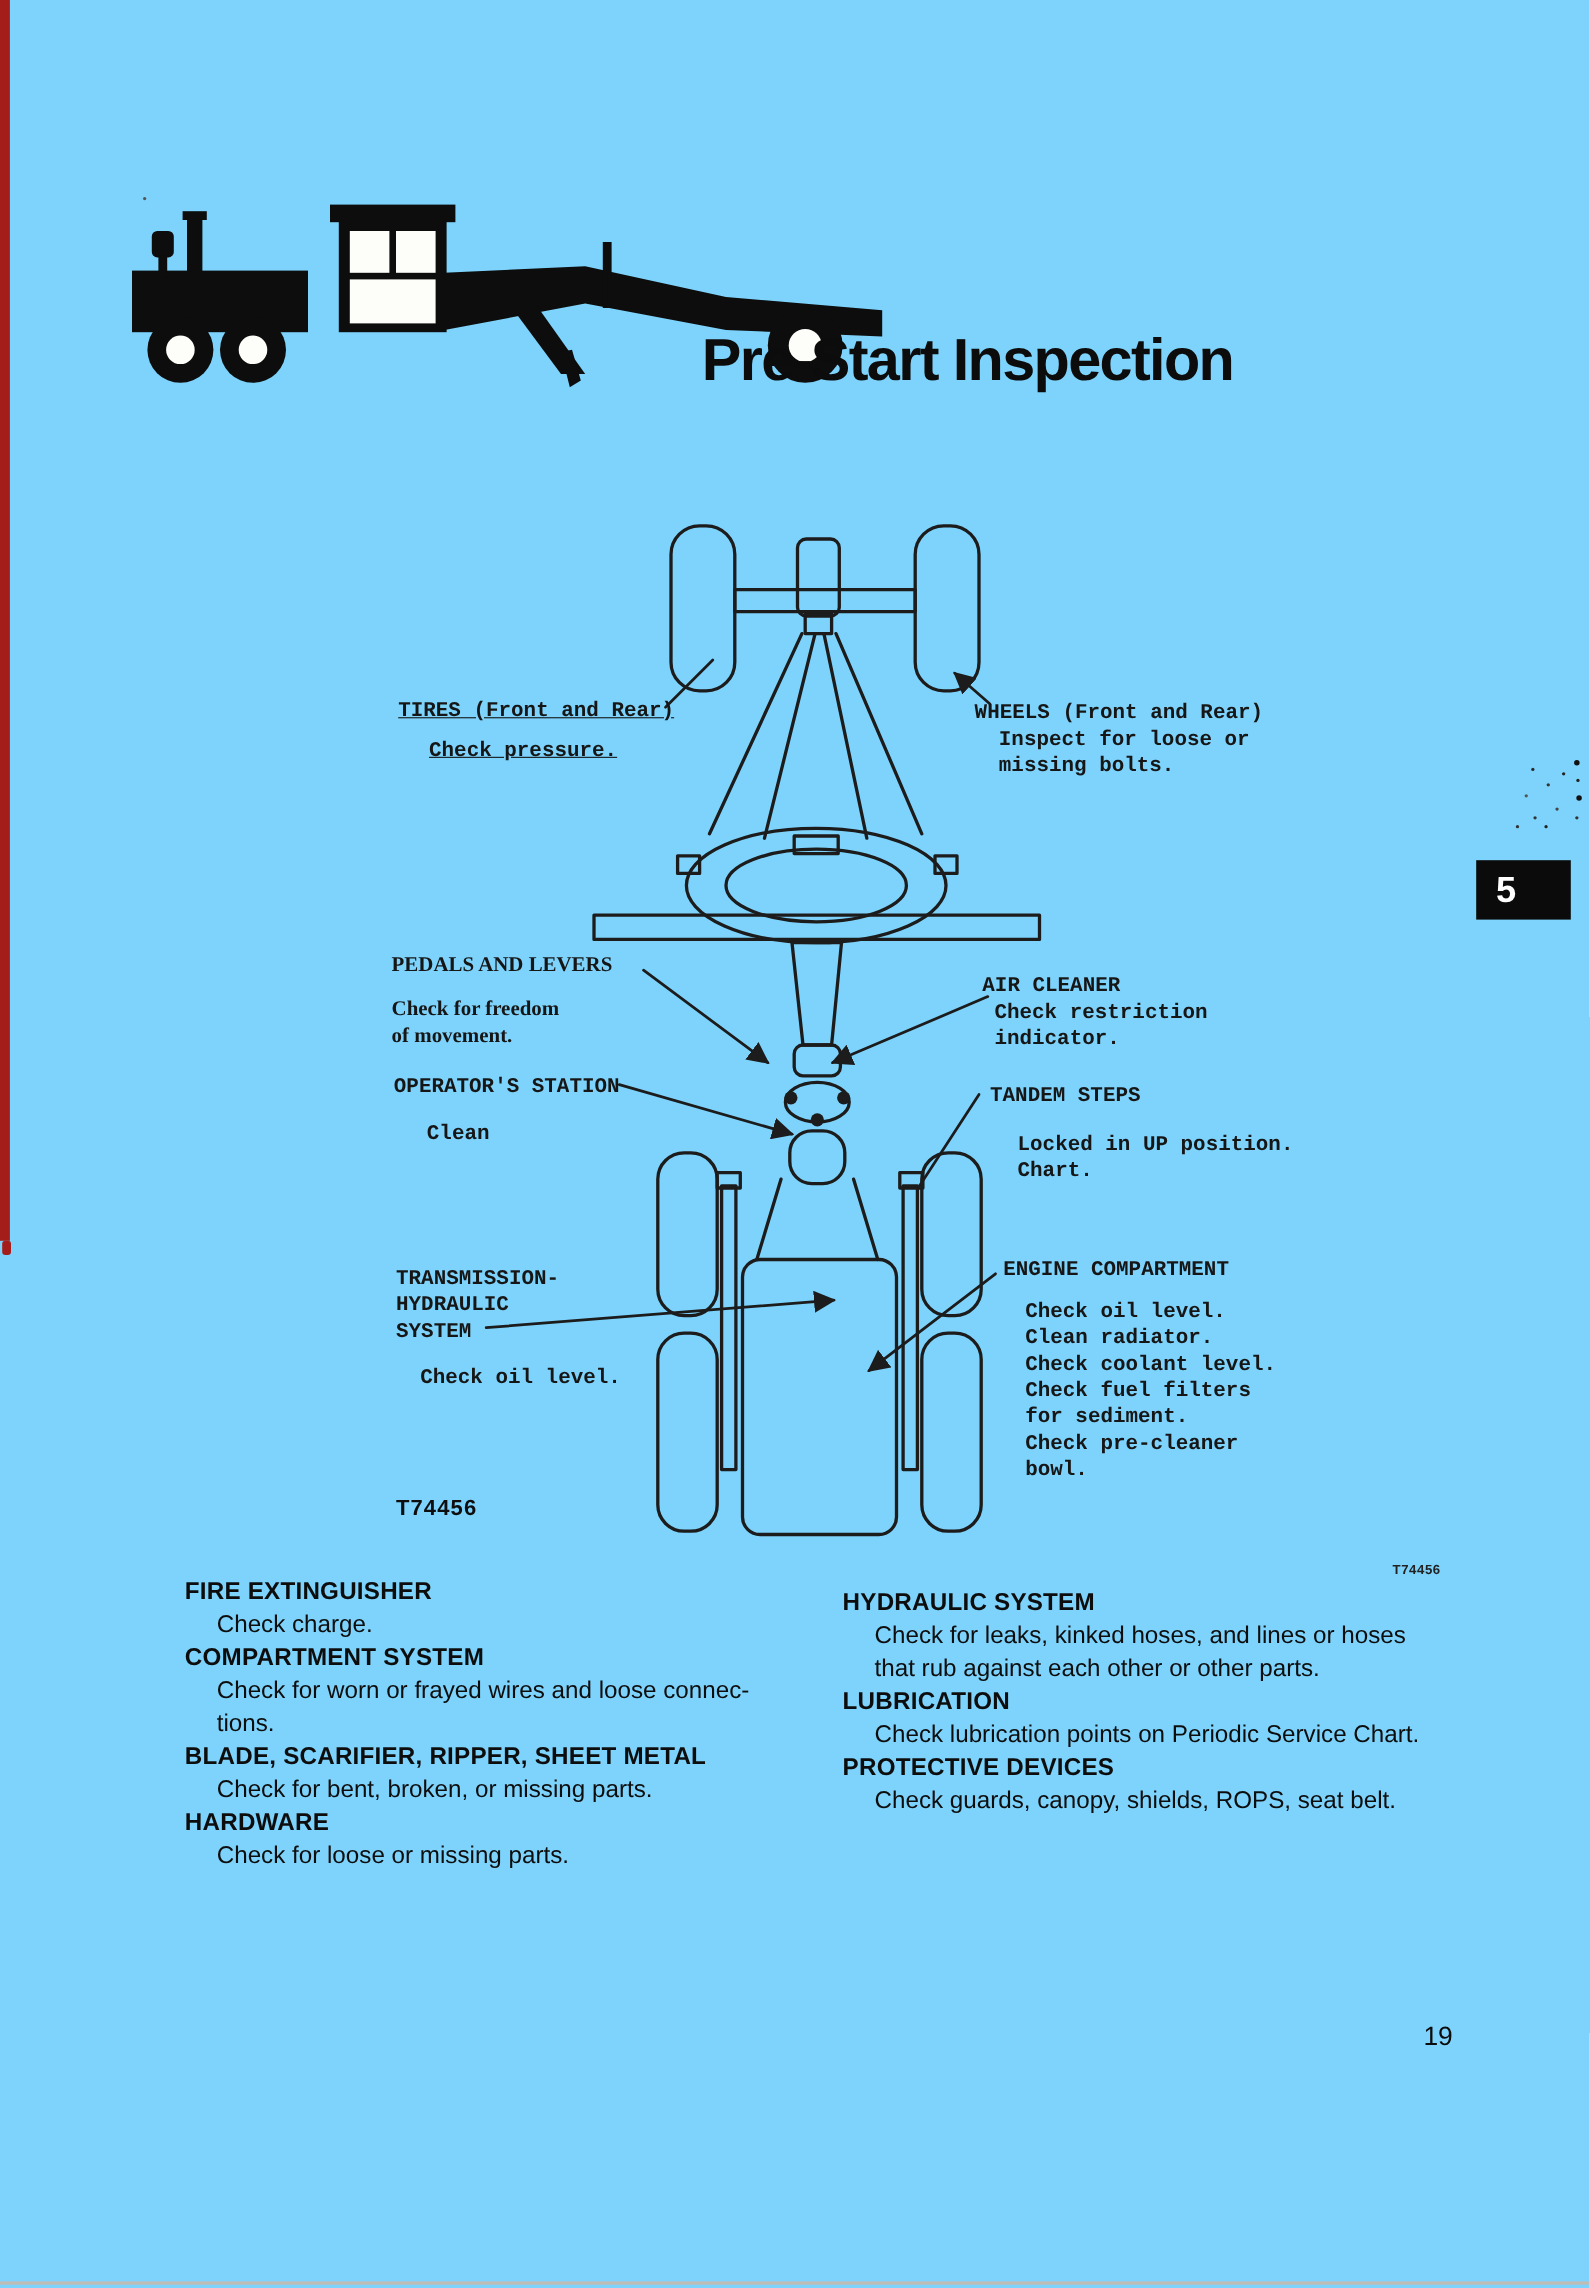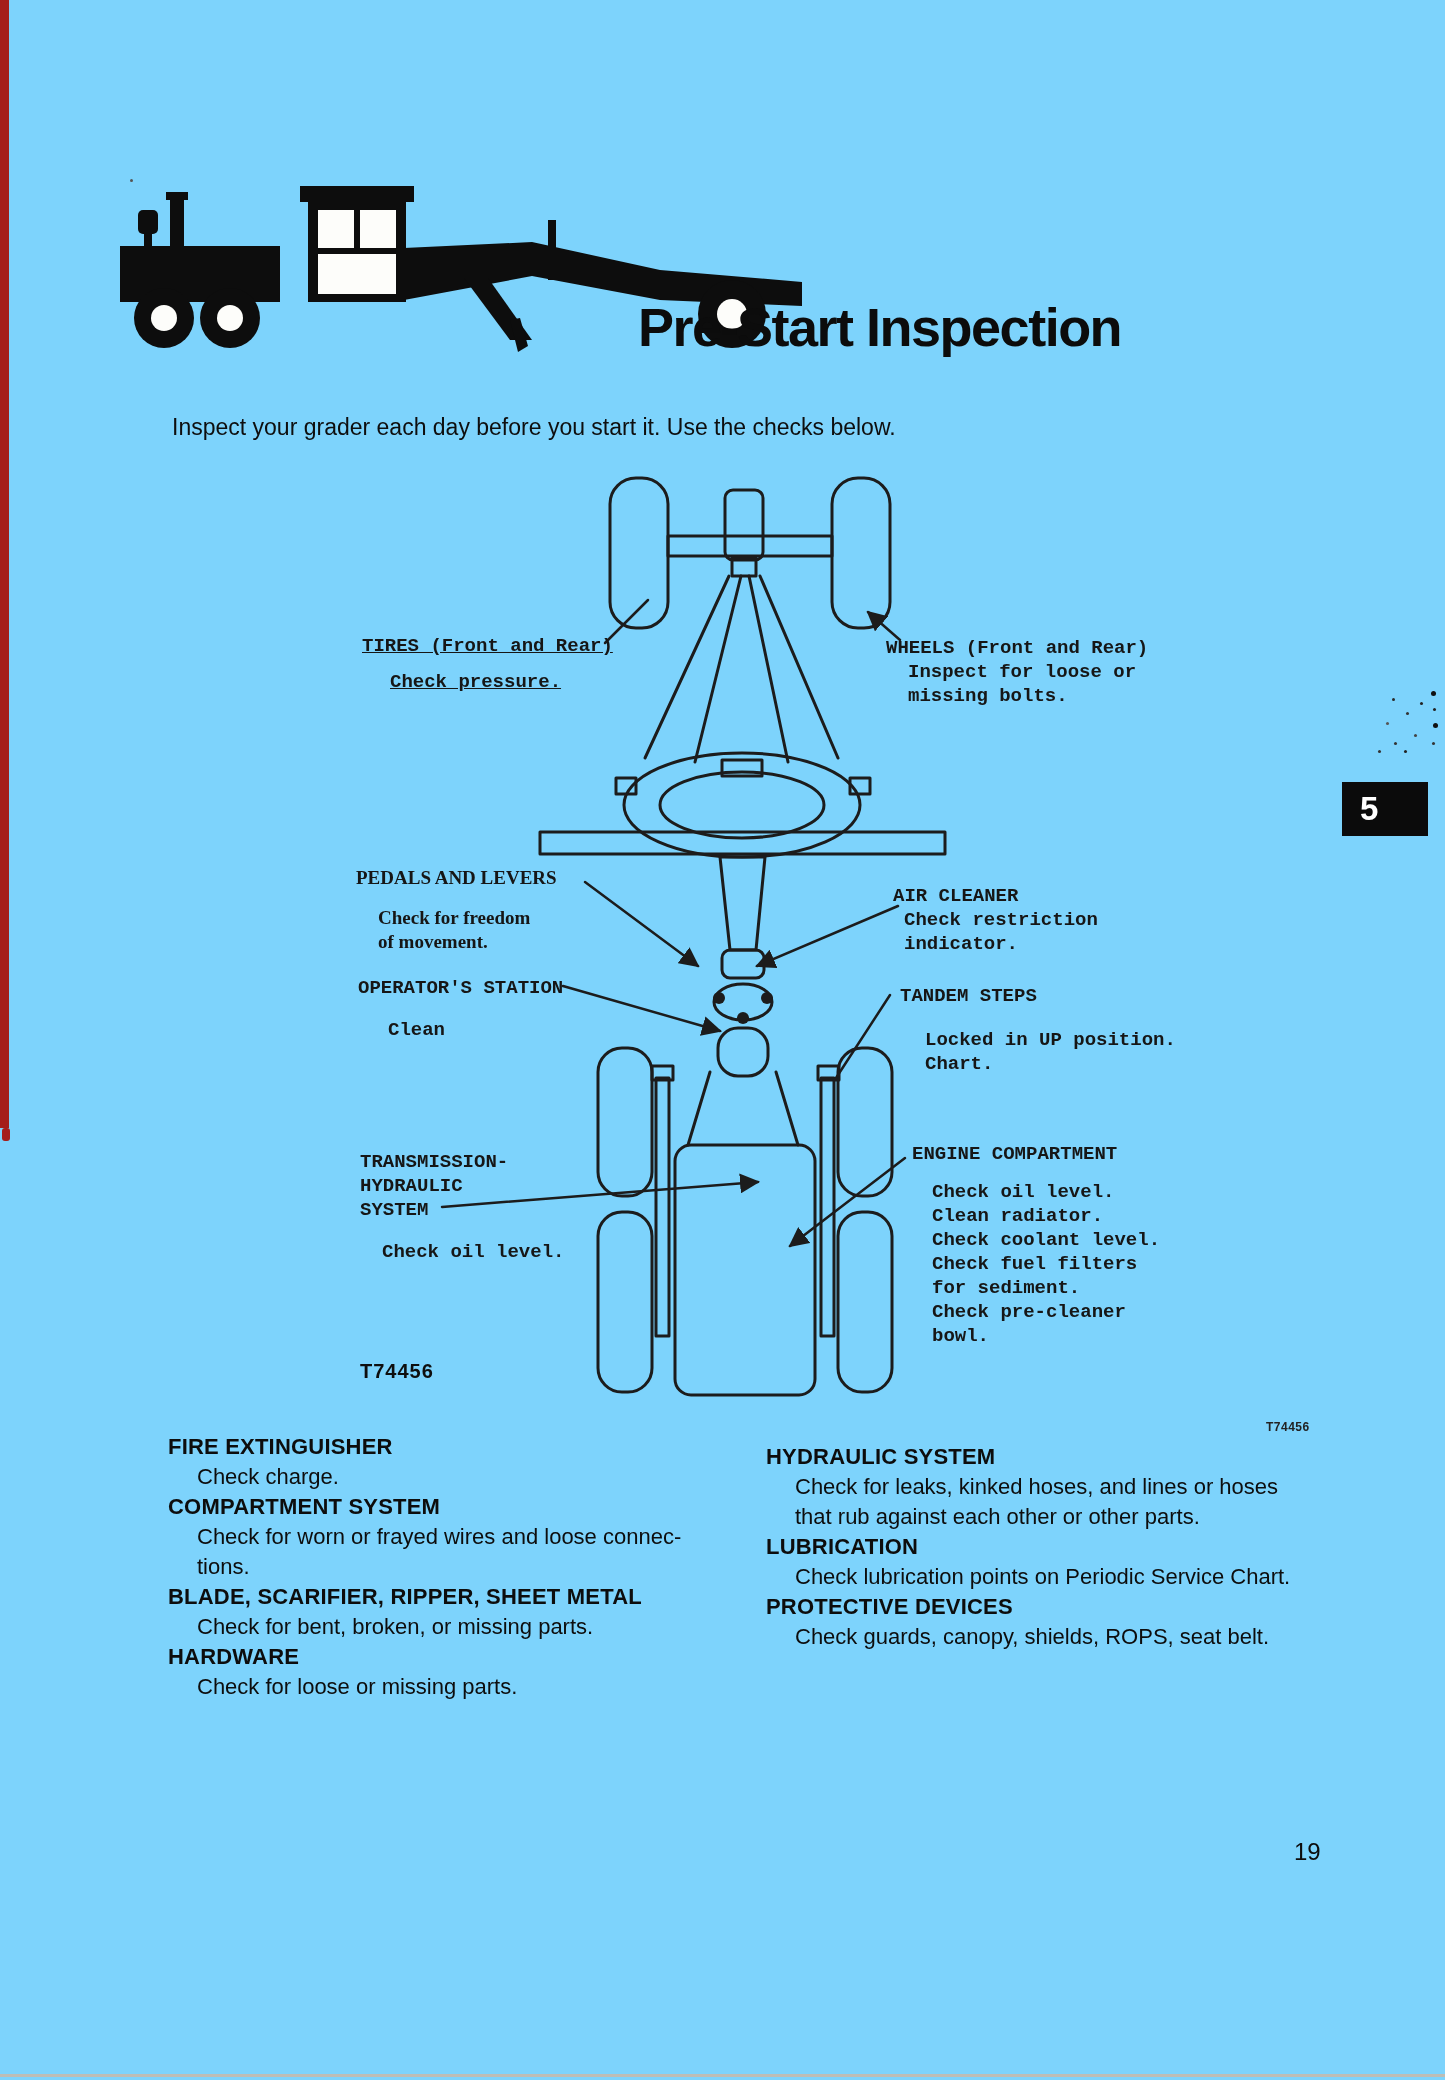--- a/index.html
+++ b/index.html
@@ -76,21 +76,20 @@
       <rect x="206" y="40" width="36" height="38"></rect>
       <rect x="248" y="40" width="36" height="38"></rect>
       <rect x="206" y="84" width="78" height="40"></rect>
       <circle cx="52" cy="148" r="13"></circle>
       <circle cx="118" cy="148" r="13"></circle>
       <circle cx="620" cy="144" r="15"></circle>
     </g>
   </svg>
 
   <div class="abs title">Pre-Start Inspection</div>
-  <div class="abs intro">Inspect your grader each day before you start it. Use the checks below.</div>
 
   <svg class="abs" style="left:430px; top:460px;" width="585" height="960" viewBox="0 0 585 960">
     <defs>
       <marker id="arr" viewBox="0 0 10 10" refX="9" refY="5" markerWidth="8" markerHeight="8" orient="auto-start-reverse">
         <path d="M0,0 L10,5 L0,10 z" fill="#1c1c1c"></path>
       </marker>
     </defs>
 
     <rect class="ln" x="180" y="18" width="58" height="150" rx="26"></rect>
     <rect class="ln" x="402" y="18" width="58" height="150" rx="26"></rect>
@@ -159,21 +158,21 @@
   <div class="abs callout" style="left:886px; top:636px;">
     <div>WHEELS (Front and Rear)</div>
     <div class="co-detail" style="margin-left:22px;">
       <div>Inspect for loose or</div>
       <div>missing bolts.</div>
     </div>
   </div>
 
   <div class="abs callout" style="left:356px; top:866px;font-family:Liberation Serif, serif;">
     <div>PEDALS AND LEVERS</div>
-    <div class="co-detail" style="margin-top:16px; margin-left:22px;">
+    <div class="co-detail" style="margin-top:16px; ">
       <div>Check for freedom</div>
       <div>of movement.</div>
     </div>
   </div>
 
   <div class="abs callout" style="left:893px; top:884px;">
     <div>AIR CLEANER</div>
     <div class="co-detail" style="margin-left:11px;">
       <div>Check restriction</div>
       <div>indicator.</div>

